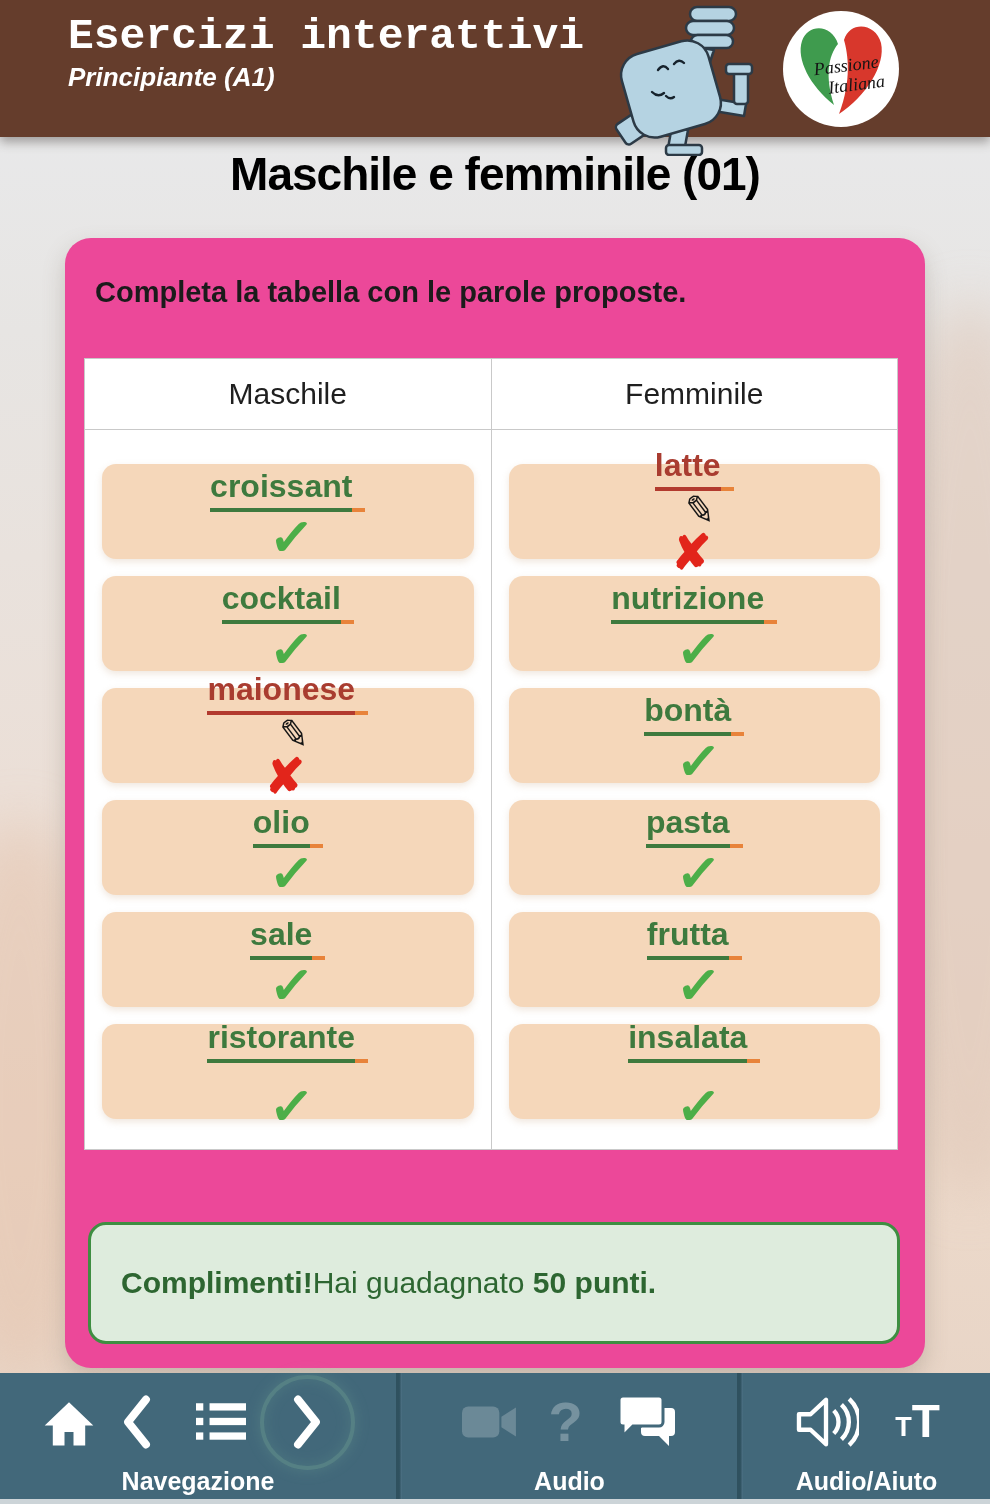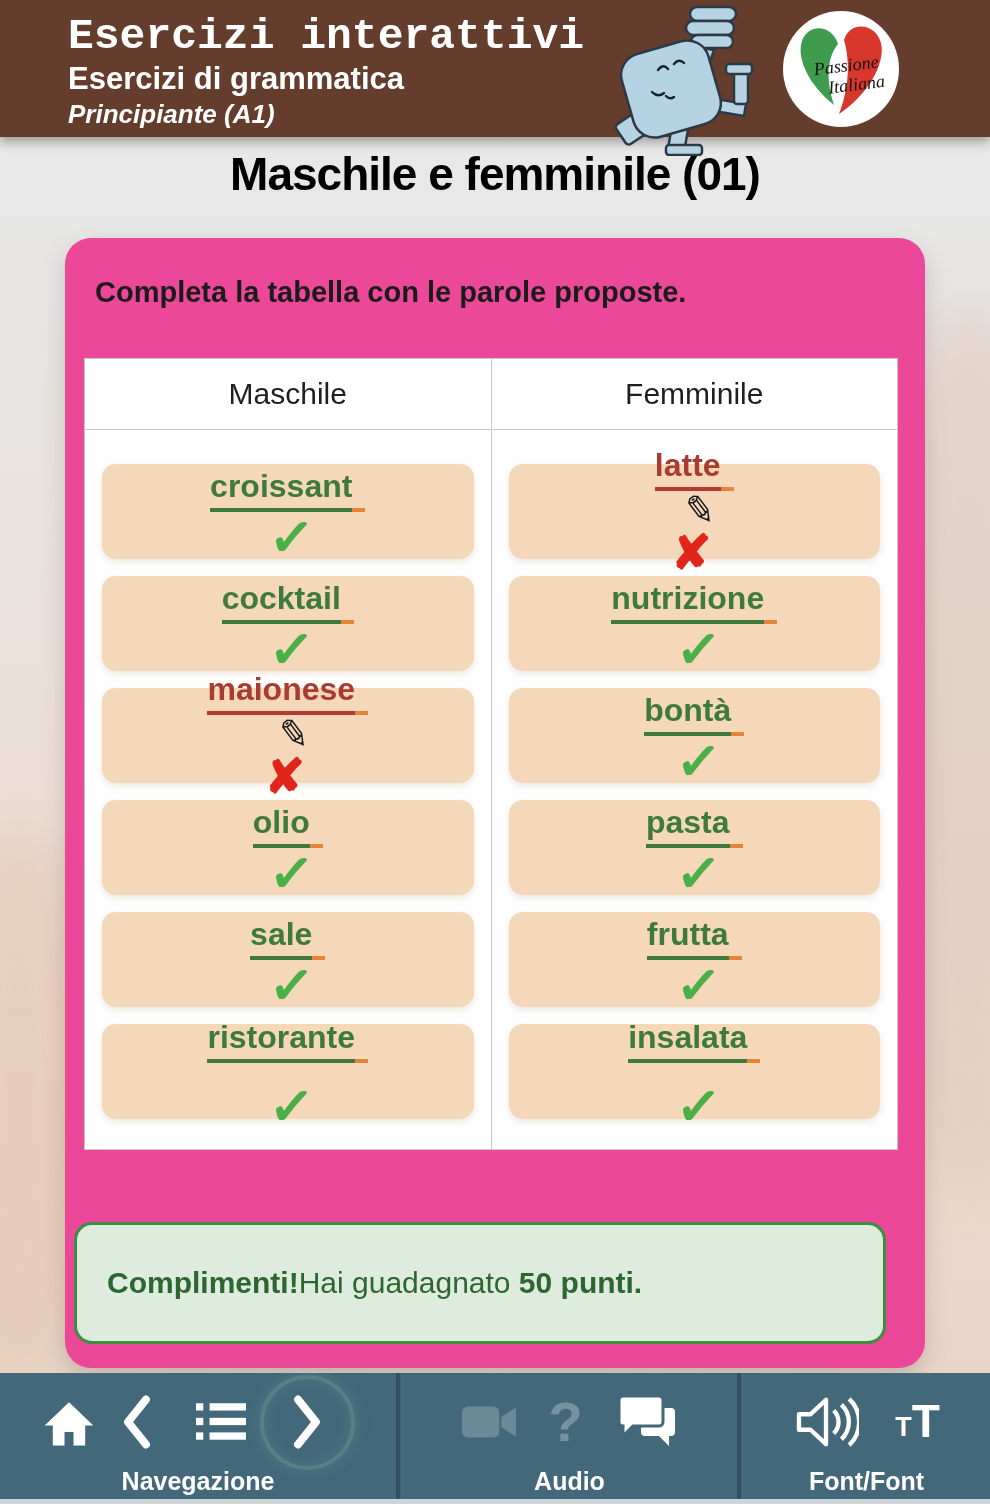--- a/index.html
+++ b/index.html
@@ -49,21 +49,21 @@
   .word-unit{display:inline-flex;align-items:flex-end;}
   .word{font-size:32px;font-weight:bold;padding-bottom:3px;border-bottom:4px solid;}
   .correct .word{color:#3e7a3e;border-color:#3e7a3e;}
   .wrong .word{color:#a93c30;border-color:#b23a2e;}
   .dash{display:inline-block;width:13px;height:0;border-bottom:4px solid #e8833a;margin-bottom:0;}
   .check{color:#4cae48;font-size:54px;font-weight:bold;line-height:.8;margin-left:8px;
     transform:translateY(4px) rotate(4deg);}
   .pencil{color:#151515;font-size:38px;line-height:1;margin-left:12px;transform:rotate(8deg);}
   .xmark{color:#e2251b;font-size:48px;font-weight:bold;line-height:1;margin-left:-6px;}
 
-  .result-box{position:absolute;left:9px;top:984px;width:812px;height:122px;box-sizing:border-box;
+  .result-box{position:absolute;left:23px;top:984px;width:812px;height:122px;box-sizing:border-box;
     background:#deecdd;border:3px solid #3e8e41;border-radius:18px;
     display:flex;align-items:center;padding-left:30px;}
   .result-text{font-size:30px;color:#2d6631;}
   .result-text .b{font-weight:bold;}
 
   
   .footer{position:absolute;left:0;top:1373px;width:990px;height:131px;display:flex;z-index:7;}
   .fsec{background:#42687a;height:100%;display:flex;flex-direction:column;align-items:center;}
   .fdiv{width:6px;height:100%;background:linear-gradient(90deg,#2f515f 0%,#2f515f 55%,#4e7387 100%);}
   .s1{width:396px;} .s2{width:335px;} .s3{width:247px;}
@@ -85,21 +85,20 @@
 </head>
 <body>
 
 <div class="bg-blob blob-l"></div>
 <div class="bg-blob blob-r"></div>
 <div class="bg-blob blob-b"></div>
 
 <header class="top-banner"></header>
 <div class="header-text">
   <div class="h-line1">Esercizi interattivi</div>
-  <div class="h-line2">Esercizi di grammatica</div>
   <div class="h-line3">Principiante (A1)</div>
 </div>
 
 <svg class="robot" viewBox="0 0 142 152">
   <g fill="#b5d3e2" stroke="#2c3a46" stroke-width="2.5" stroke-linejoin="round">
     <rect x="78" y="3" width="46" height="14" rx="7"></rect>
     <rect x="74" y="17" width="48" height="14" rx="7"></rect>
     <rect x="79" y="31" width="42" height="13" rx="6.5"></rect>
     <polygon points="90,44 102,46 84,100 72,96"></polygon>
     <polygon points="98,94 134,100 132,112 96,106"></polygon>
@@ -314,17 +313,17 @@
           </g>
         </svg>
       </button>
       <button class="fbtn gap36">
         <span class="font-icon">
           <span class="t-small">T</span>
             <span class="t-big">T</span>
         </span>
       </button>
     </div>
-    <div class="flabel">Font/Font</div>
+    <div class="flabel">Audio/Aiuto</div>
   </div>
 </footer>
 
 <div class="bottom-strip"></div>
 
 </body></html>

